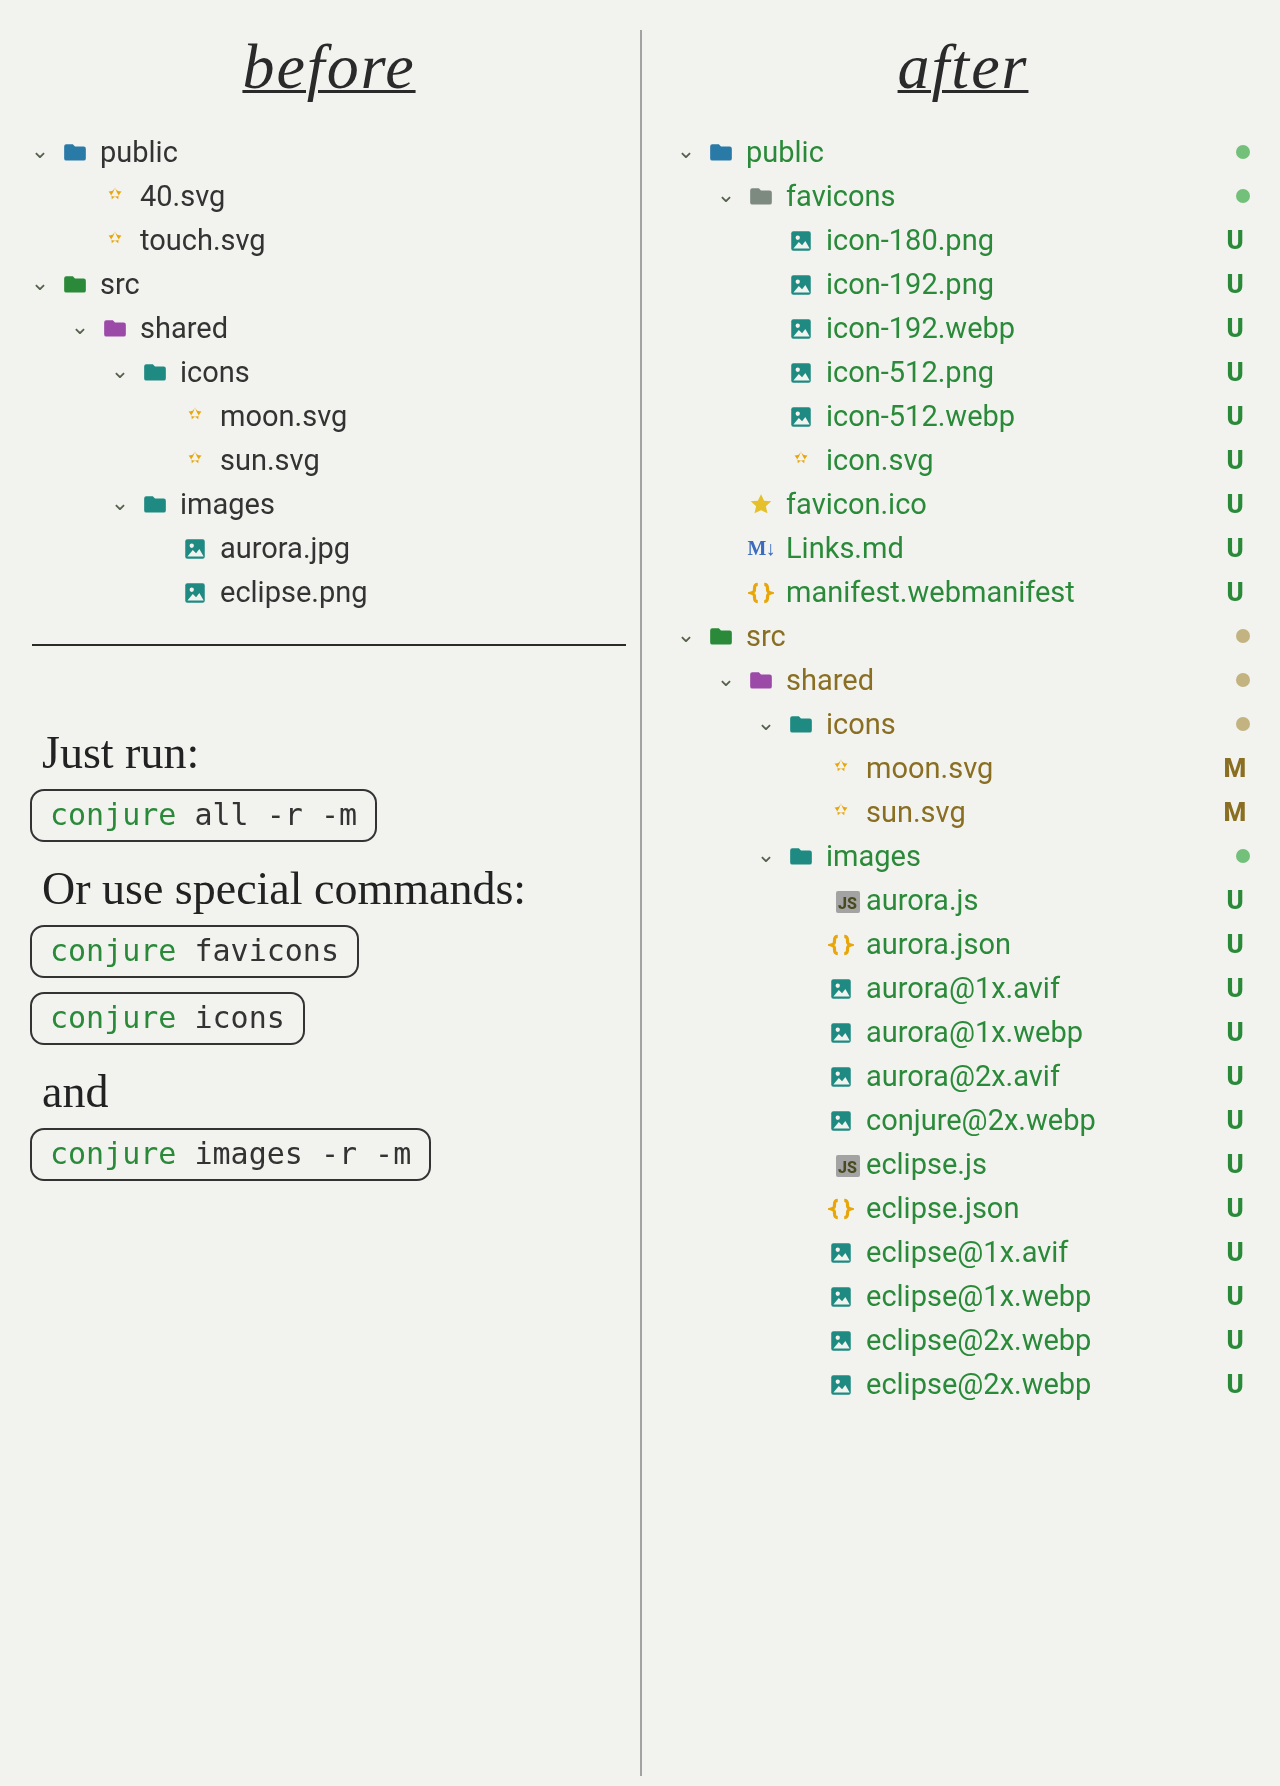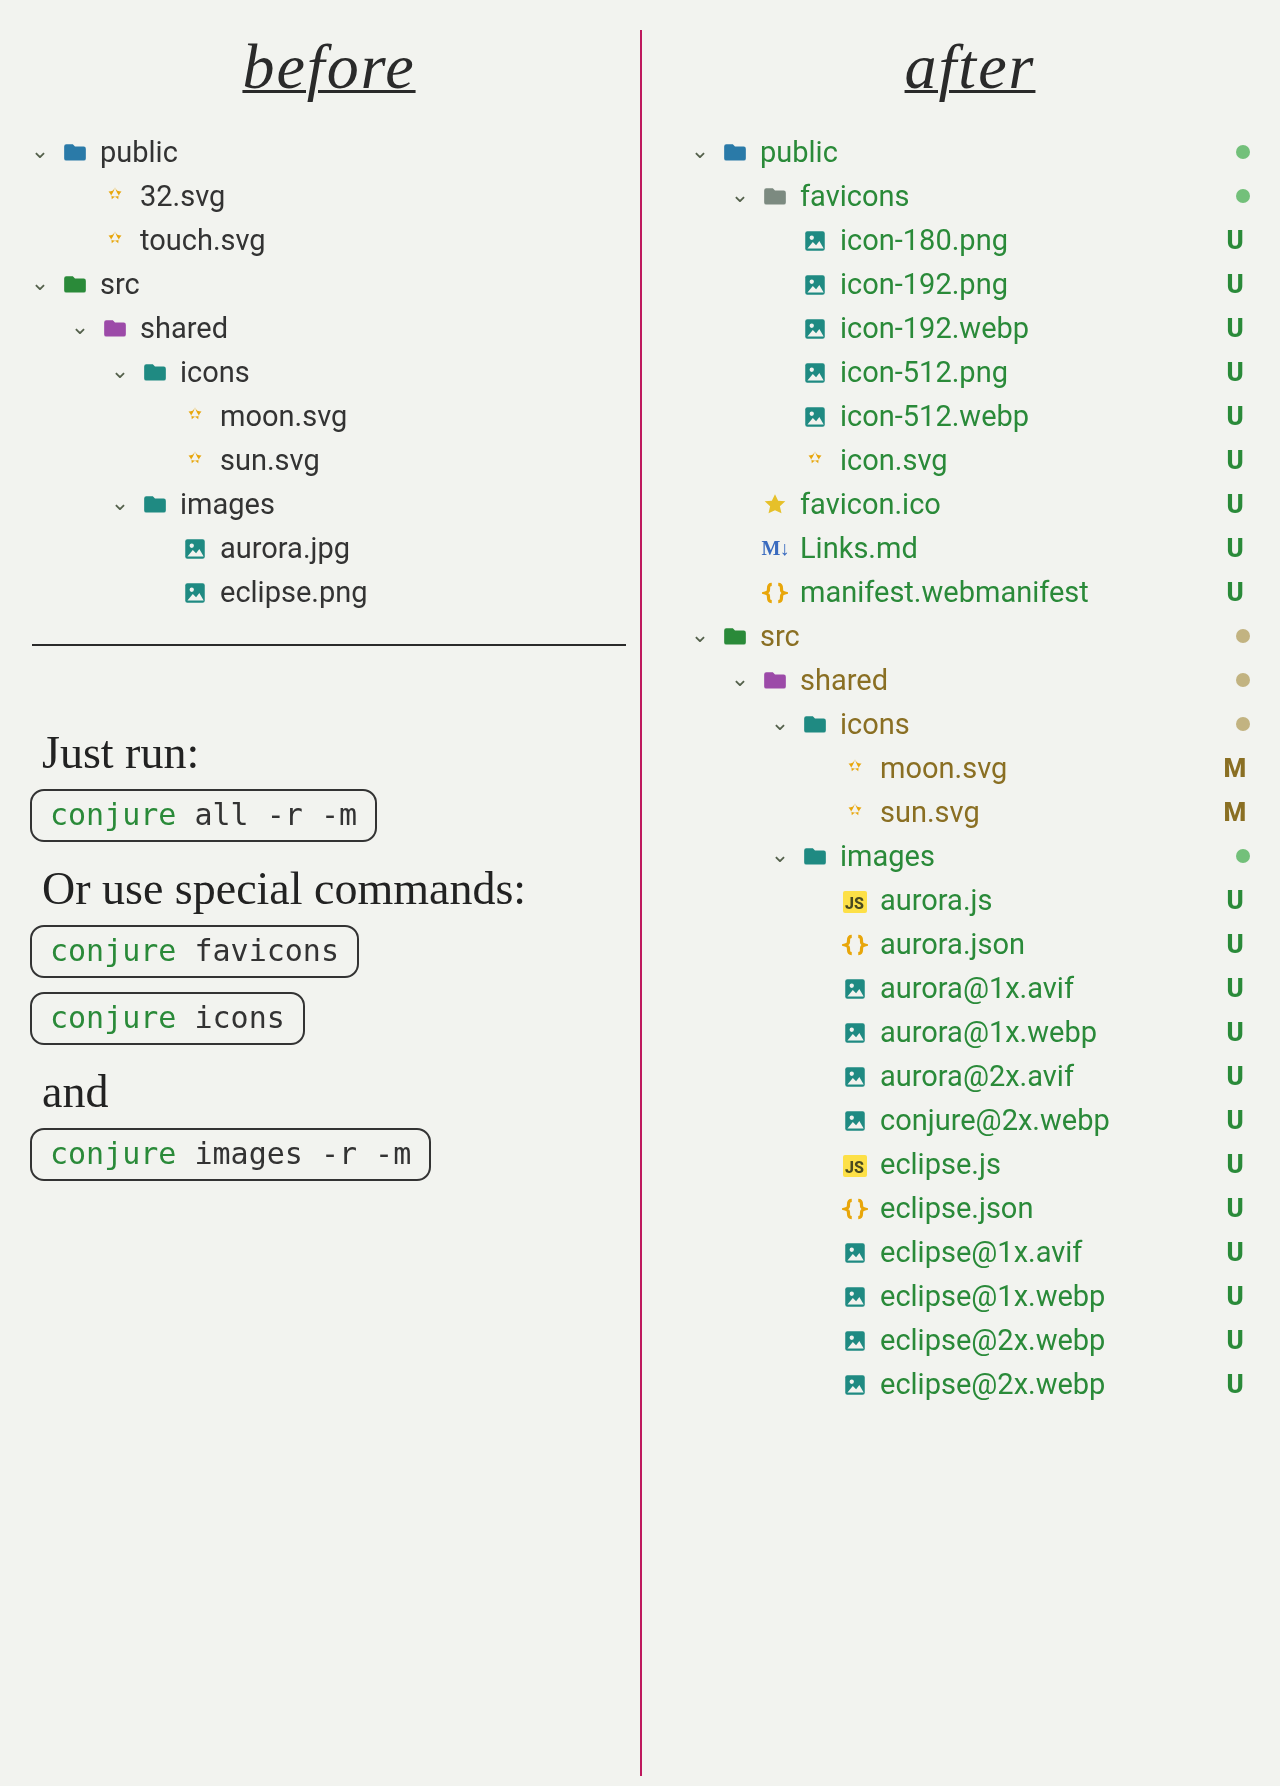--- a/index.html
+++ b/index.html
@@ -13,21 +13,21 @@
     font-size: 29px;
   }
   .cols {
     display: grid;
     grid-template-columns: 1fr 1fr;
     gap: 0;
     height: 100%;
   }
   .col { position: relative; }
   .col-left  { padding-right: 12px; }
-  .col-right { padding-left: 48px; border-left: 2px solid #be185d; }
+  .col-right { padding-left: 34px; border-left: 2px solid #a3a3a3; }
   .heading {
     font-family: "Brush Script MT","Segoe Script",cursive;
     font-style: italic;
     font-size: 64px;
     letter-spacing: 2px;
     text-align: center;
     text-decoration: underline;
     text-decoration-thickness: 3px;
     margin-bottom: 26px;
     color: #2a2a2a;
@@ -68,23 +68,23 @@
   .i-folder-blue  { color:#2a7aa8; }
   .i-folder-green { color:#2a8a39; }
   .i-folder-grey  { color:#7c8a80; }
   .i-folder-purple{ color:#9c4aa8; }
   .i-folder-teal  { color:#1f8a82; }
   .i-svg   { color:#e8a60a; }
   .i-img   { color:#1f8a82; }
   .i-star  { color:#e6c02a; }
   .i-md    { color:#3a6bbf; font-weight:800; font-size:20px; font-family: ui-sans-serif; letter-spacing:-1px;}
   .i-json  { color:#e8a60a; font-weight:800; }
-  .i-js    { background:#fde047; color:#4a4a20; font-size:16px; font-weight:800;
+  .i-js    { background:#a3a3a3; color:#4a4a20; font-size:16px; font-weight:800;
              width:24px;height:22px;display:inline-flex;align-items:flex-end;justify-content:flex-end;
-             padding:0 3px 0 0; border-radius:2px; margin:0 3px;}
+             padding:0 3px 0 0; border-radius:2px; margin:0 10px;}
 
   hr.sep { border:0; border-top:2px solid #2a2a2a; margin: 30px 2px 80px; }
 
   .hand {
     font-family: "Brush Script MT","Segoe Script",cursive;
     font-size: 46px;
     color:#222;
     margin: 6px 12px 10px;
   }
   .cmd {
@@ -139,21 +139,21 @@
               <use href="#p-folder"></use>
             </svg></span>
           <span class="label c-plain">public</span>
         </div>
         <div class="tree-row">
           <span class="ind"></span>
           <span class="chev-spacer"></span>
           <span class="ico i-svg"><svg class="ic" viewBox="0 0 24 24">
               <use href="#p-svg"></use>
             </svg></span>
-          <span class="label c-plain">32.svg</span>
+          <span class="label c-plain">40.svg</span>
         </div>
         <div class="tree-row">
           <span class="ind"></span>
           <span class="chev-spacer"></span>
           <span class="ico i-svg"><svg class="ic" viewBox="0 0 24 24">
               <use href="#p-svg"></use>
             </svg></span>
           <span class="label c-plain">touch.svg</span>
         </div>
         <div class="tree-row">

